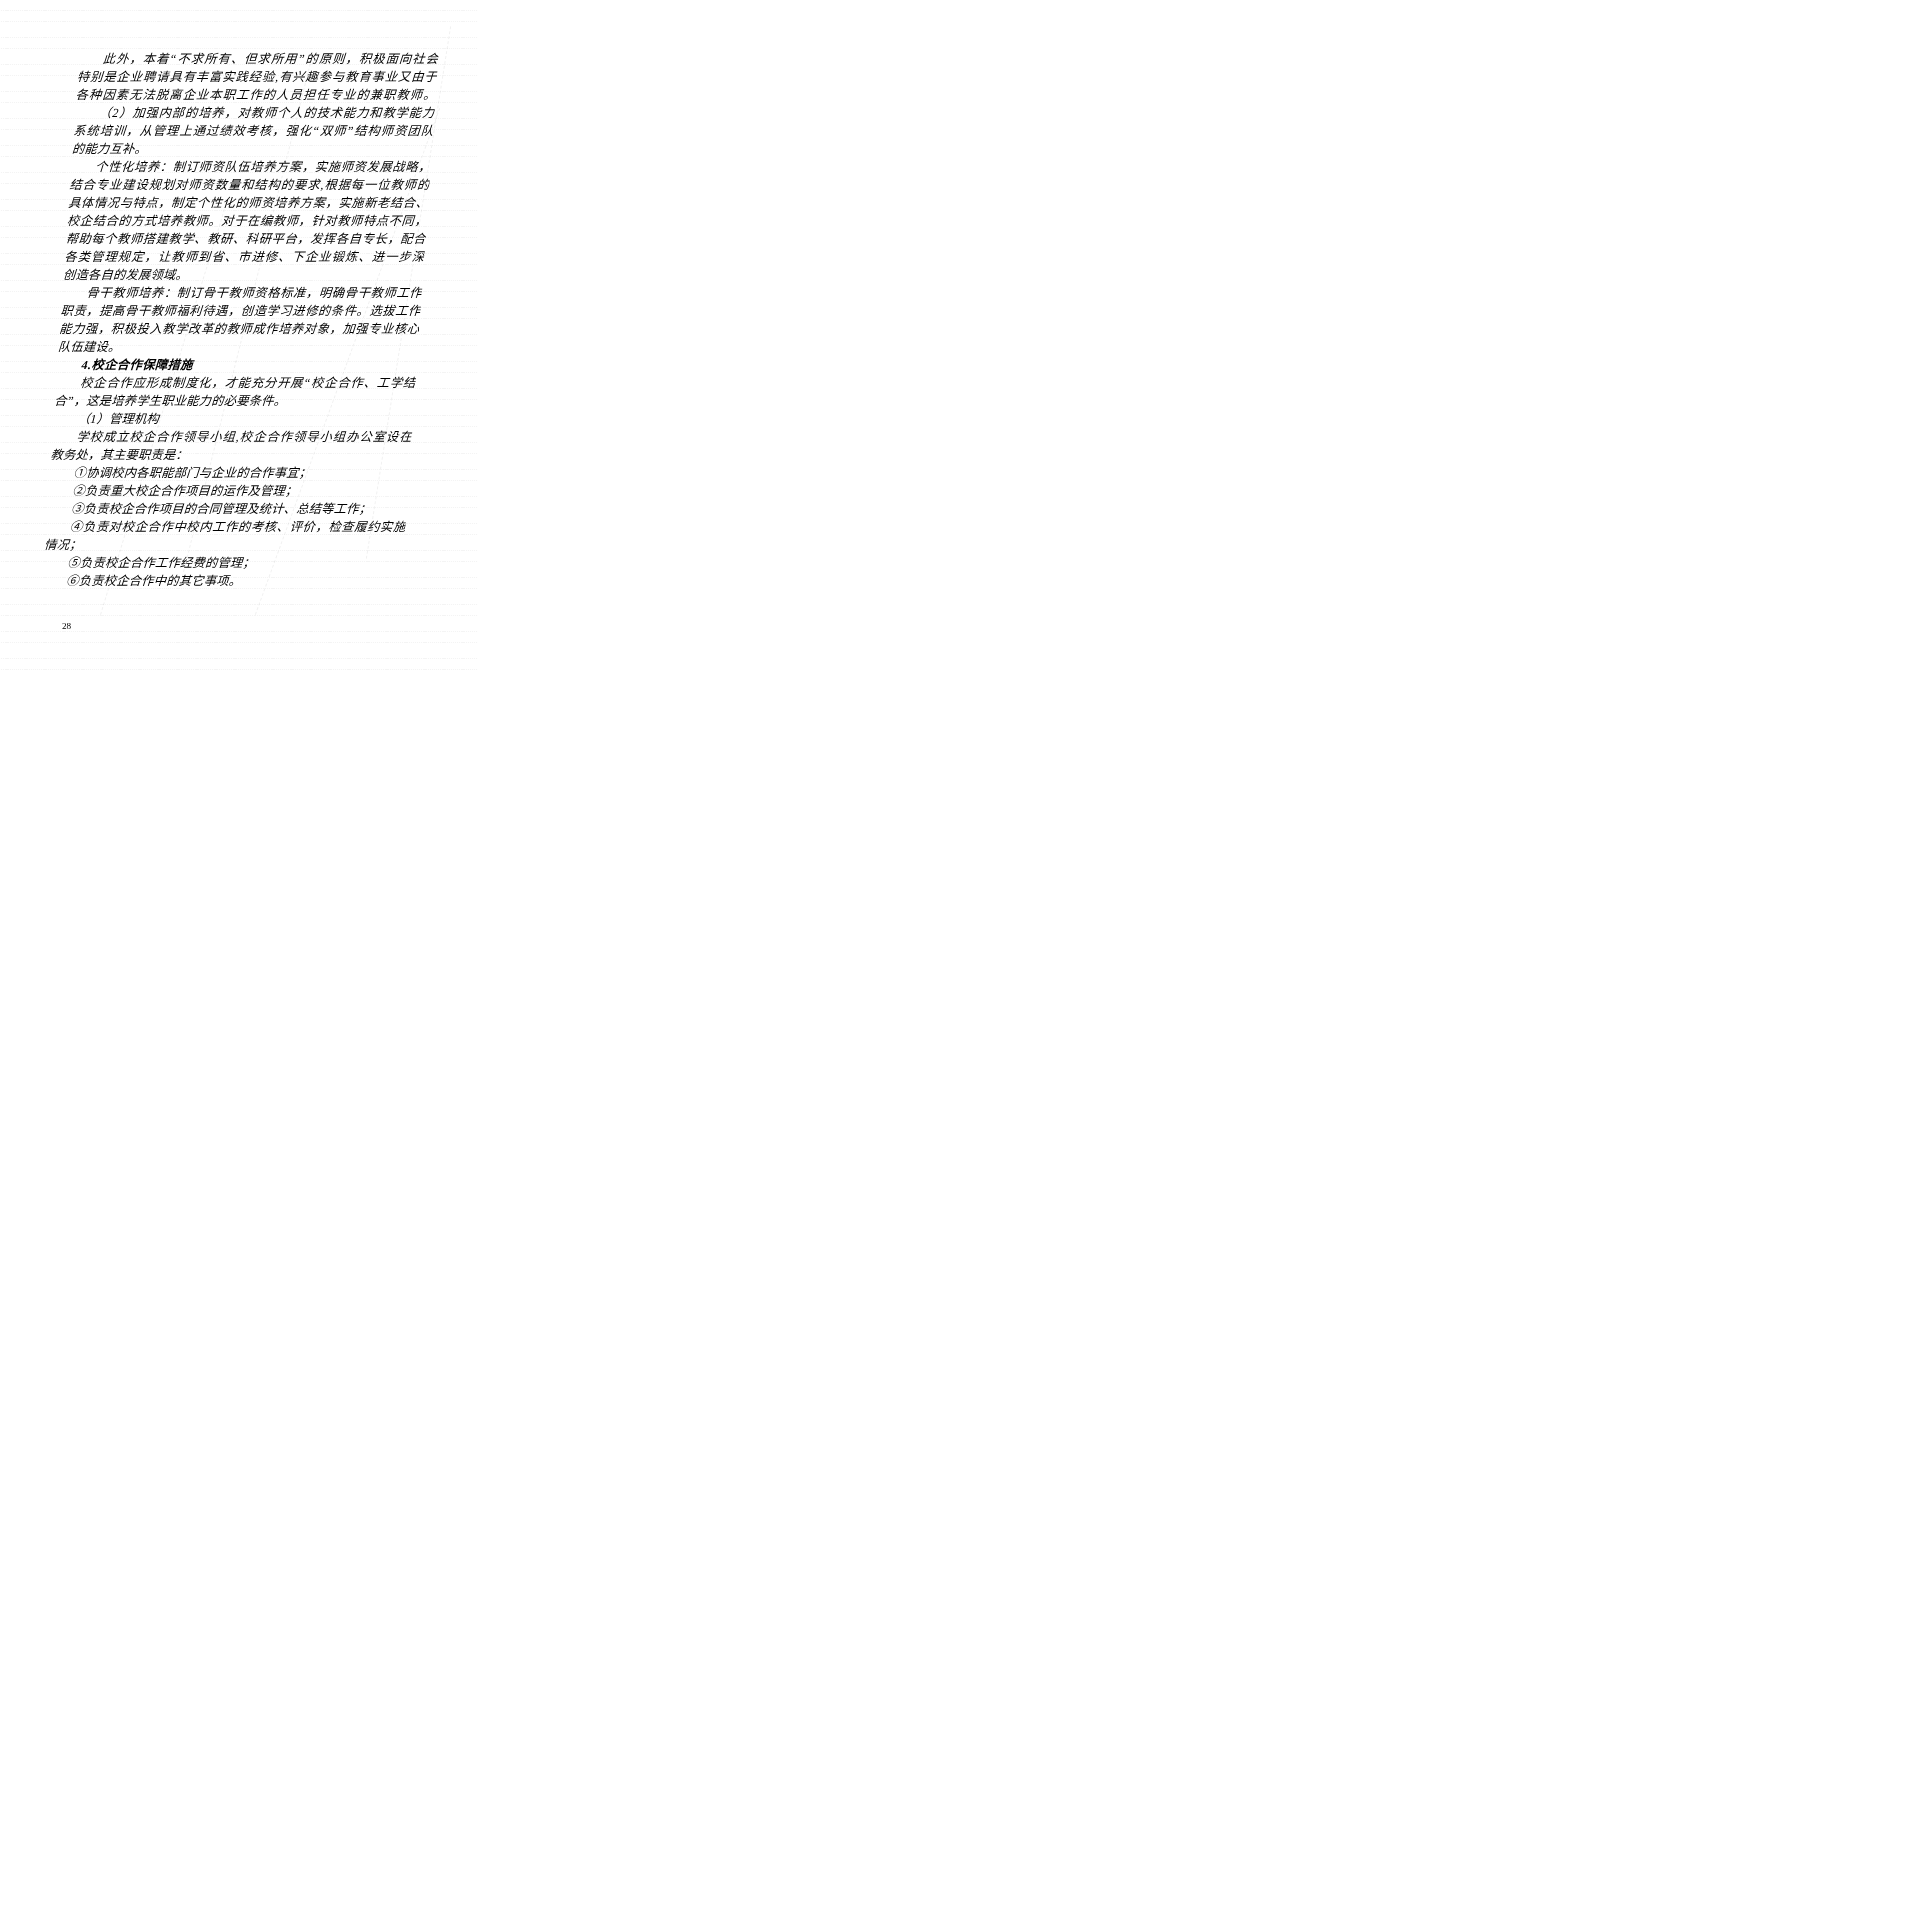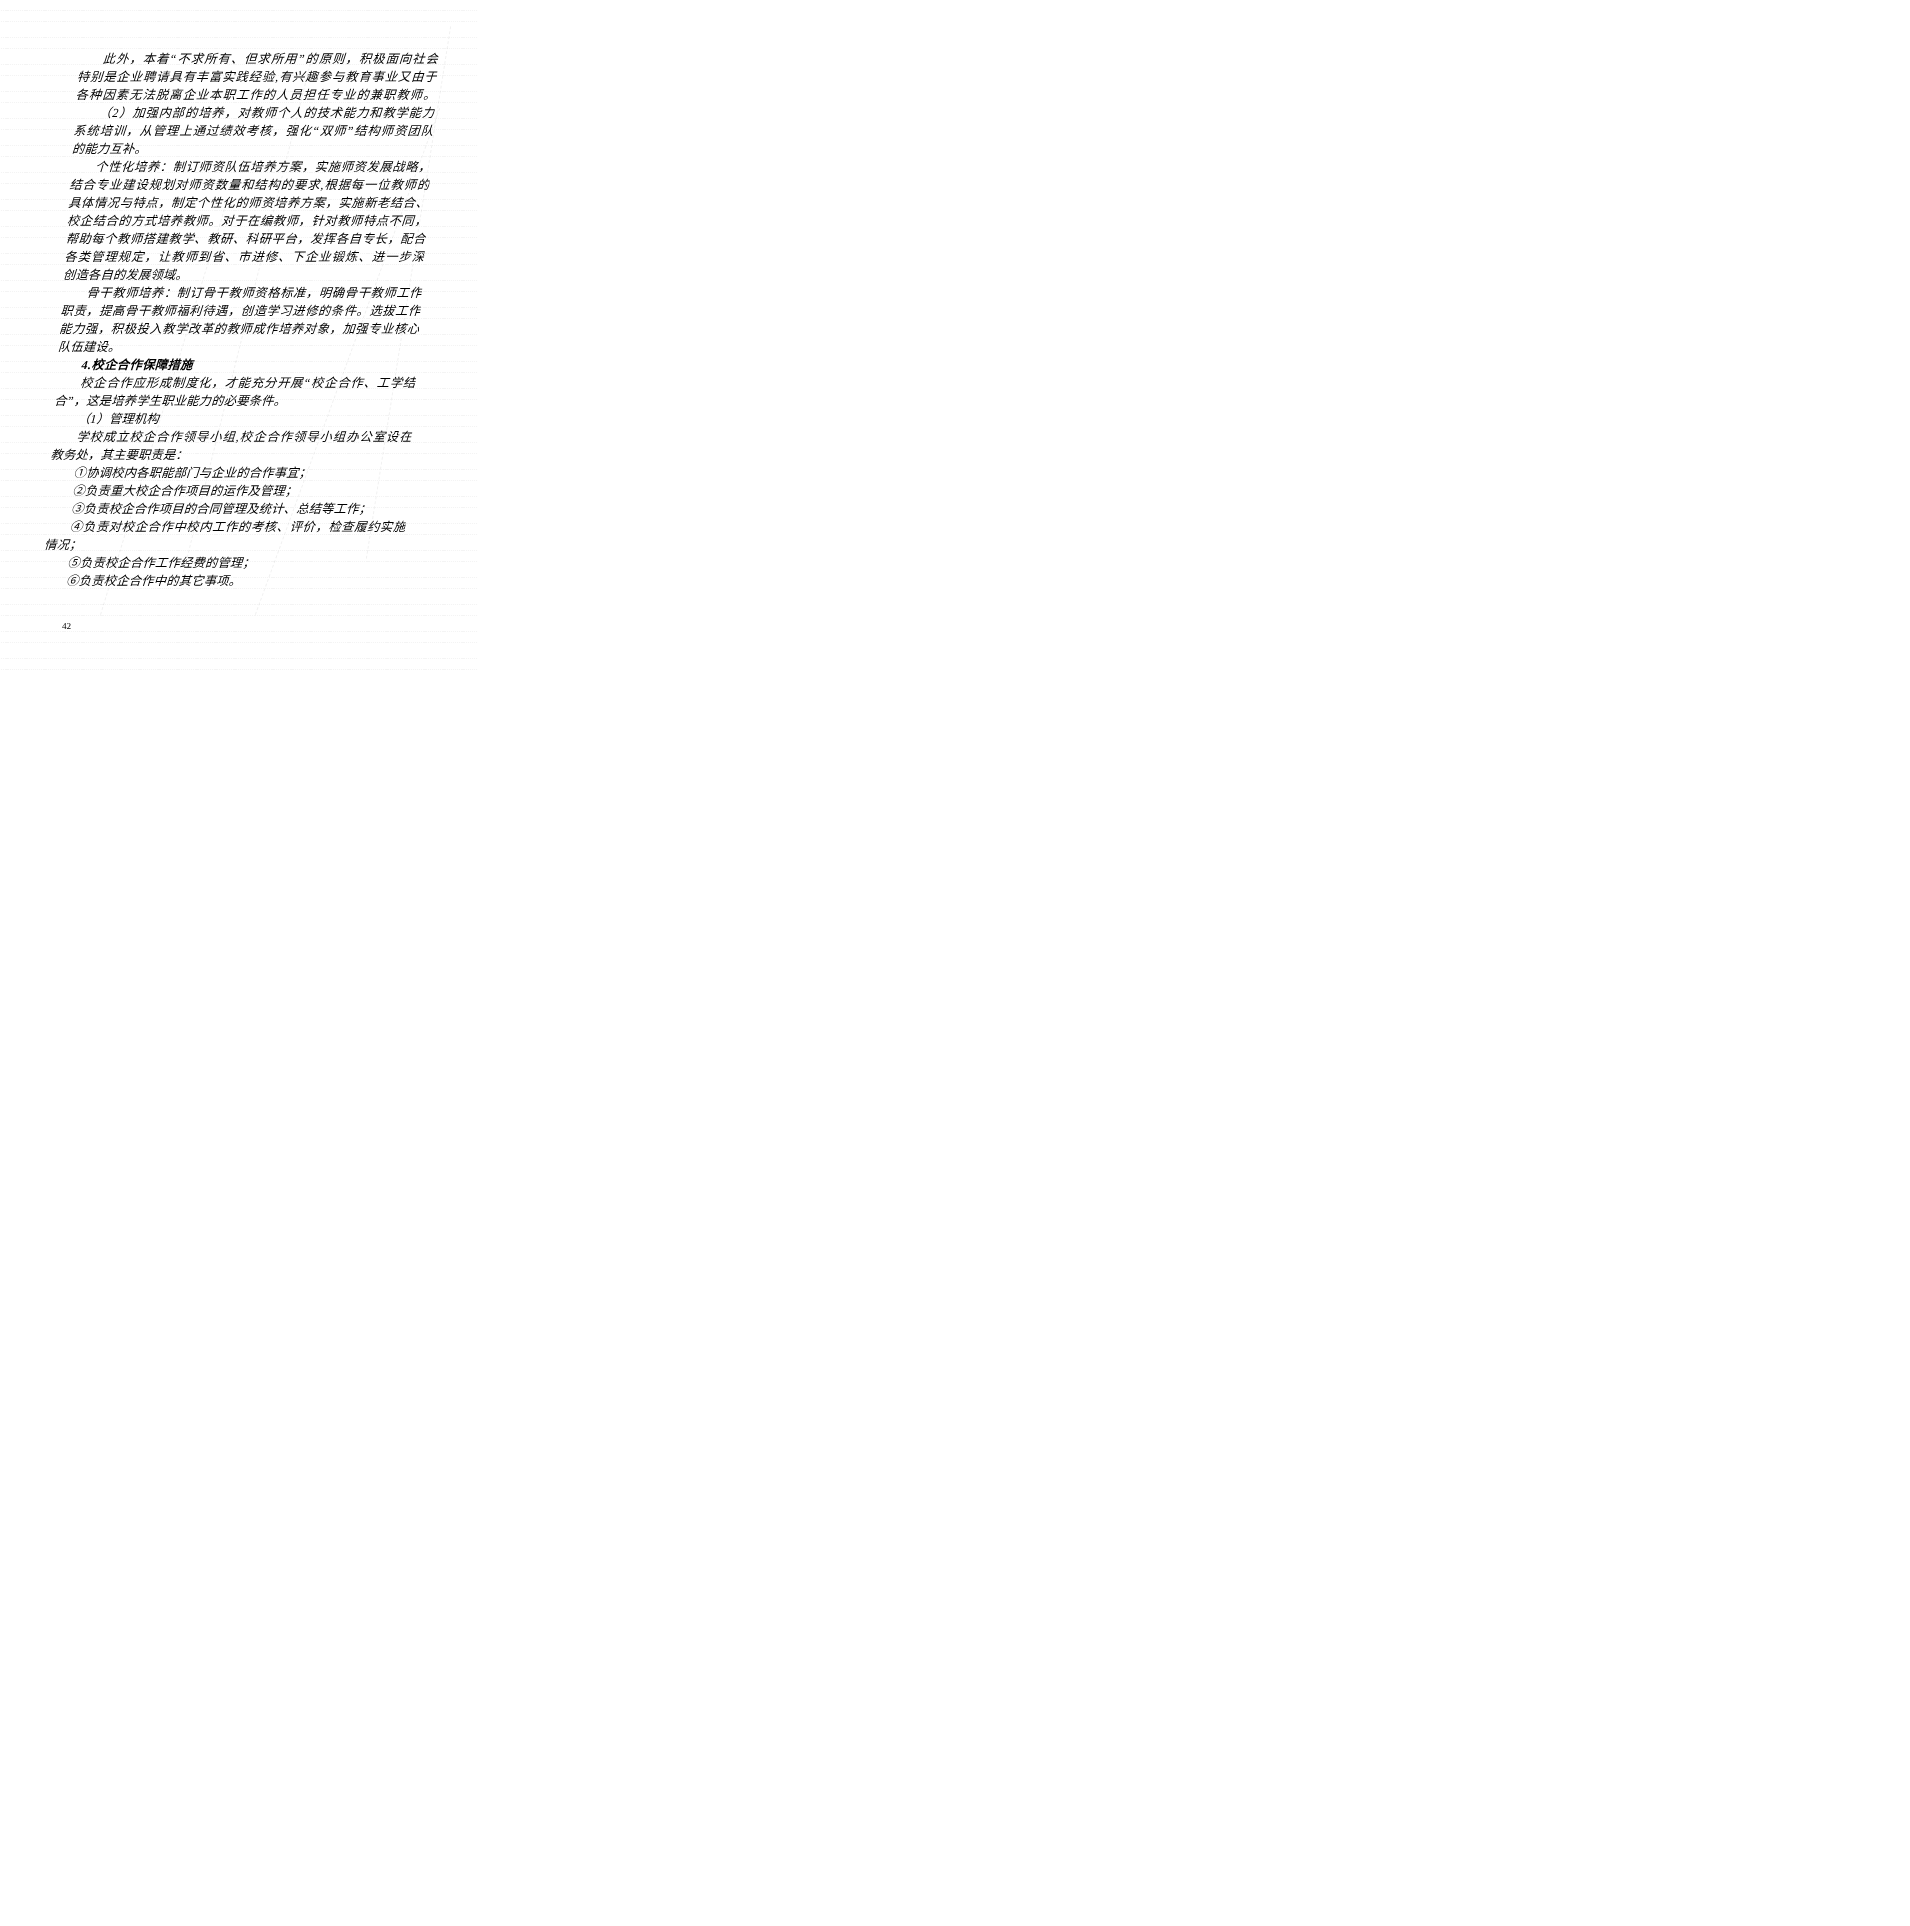--- a/index.html
+++ b/index.html
@@ -111,15 +111,15 @@
       <p class="line">教务处，其主要职责是：</p>
       <p class="line indent">①协调校内各职能部门与企业的合作事宜；</p>
       <p class="line indent">②负责重大校企合作项目的运作及管理；</p>
       <p class="line indent">③负责校企合作项目的合同管理及统计、总结等工作；</p>
       <p class="line indent fill">④负责对校企合作中校内工作的考核、评价，检查履约实施</p>
       <p class="line">情况；</p>
       <p class="line indent">⑤负责校企合作工作经费的管理；</p>
       <p class="line indent">⑥负责校企合作中的其它事项。</p>
     </div>
 
-  <div class="page-number">42</div>
+  <div class="page-number">28</div>
 </div>
 
 
 </body></html>

